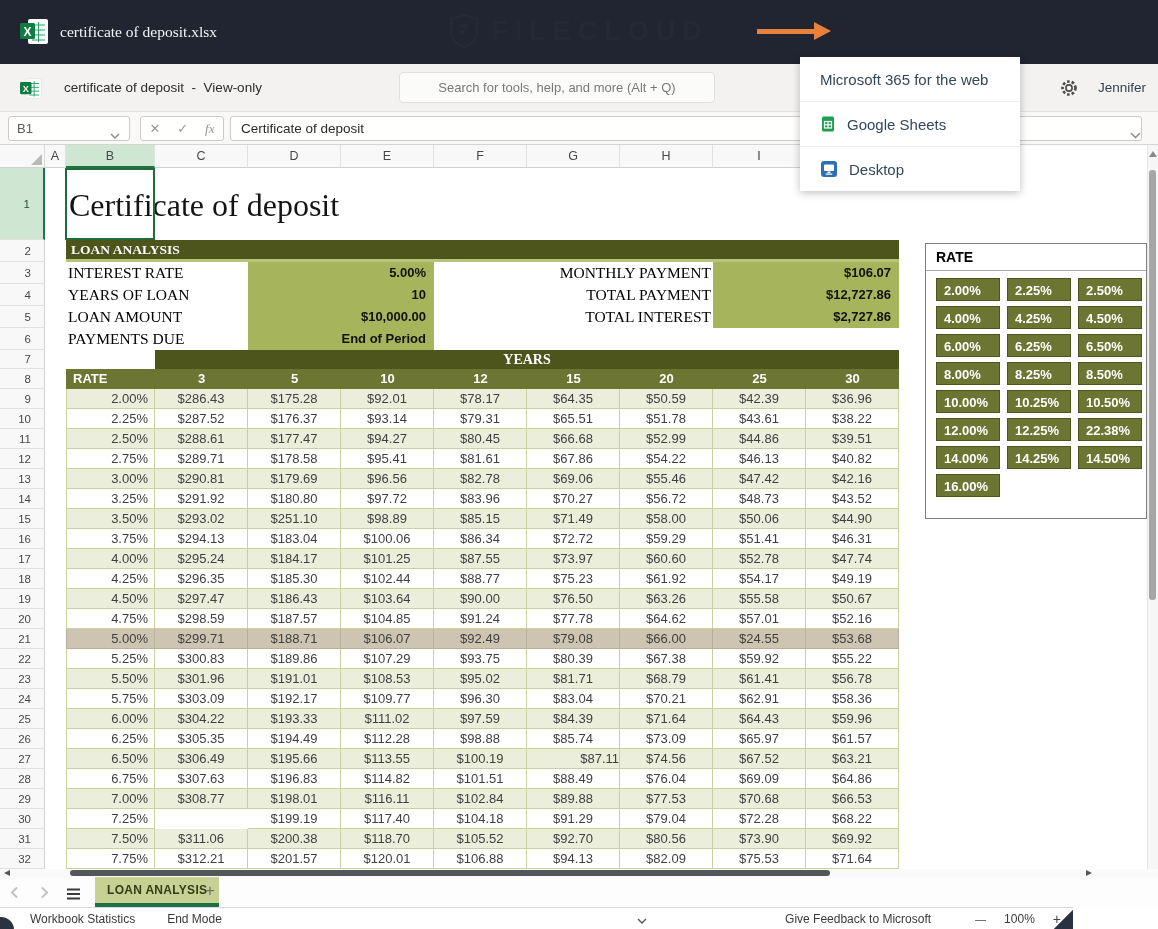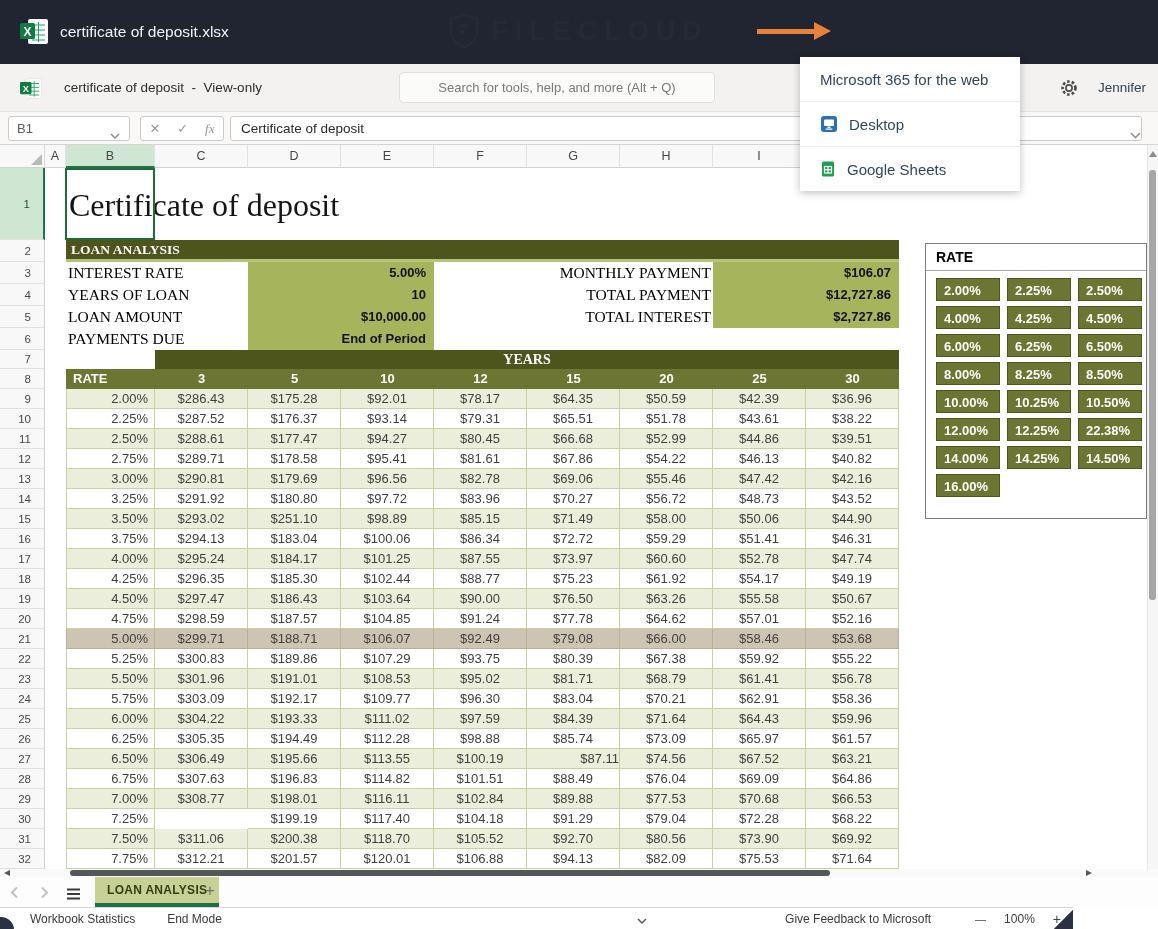--- a/index.html
+++ b/index.html
@@ -1,21 +1,21 @@
 <!DOCTYPE html>
 <html><head>
 <meta charset="utf-8">
 <style>
   html,body{margin:0;padding:0;}
   body{width:1158px;height:929px;position:relative;overflow:hidden;
        font-family:"Liberation Sans","DejaVu Sans",sans-serif;background:#fff;}
 
   
   .topbar{position:absolute;left:0;top:0;width:1158px;height:64px;background:#212531;z-index:10;}
-  .file-title{position:absolute;left:60px;top:0;height:84px;line-height:64px;color:#f3f4f6;font-size:15.5px;}
+  .file-title{position:absolute;left:60px;top:0;height:84px;line-height:64px;color:#f3f4f6;font-size:15.5px;font-family:Liberation Serif, serif;}
   .excel-ico-lg{position:absolute;left:20px;top:18px;}
   .wm-center{position:absolute;left:50%;top:14px;transform:translateX(-50%);display:flex;align-items:center;gap:12px;opacity:.5;}
   .wm-text{color:#272d3a;font-size:27px;font-weight:bold;letter-spacing:7px;}
   .arrow-line{position:absolute;left:757px;top:29px;width:60px;height:5px;background:#e8813a;z-index:11;}
   .arrow-head{position:absolute;left:814px;top:22px;width:0;height:0;z-index:11;
       border-left:17px solid #e8813a;border-top:9.5px solid transparent;border-bottom:9.5px solid transparent;}
   .openwith-btn{position:absolute;left:833px;top:13px;width:137px;height:38px;background:#1a567d;border:1px solid #2e7aa6;
       border-radius:4px;box-sizing:border-box;display:flex;align-items:center;justify-content:center;gap:9px;cursor:pointer;}
   .openwith-label{color:#fff;font-size:14.5px;font-weight:600;}
   .topnav-ico{position:absolute;top:22px;cursor:pointer;}
@@ -469,21 +469,21 @@
         <div class="dcell" style="left: 740px; width: 93px;">$52.16</div>
       </div>
       <div class="drow hl" style="top: 484px;">
         <div class="dcell rate" style="left: 0px; width: 89px;">5.00%</div>
         <div class="dcell" style="left: 89px; width: 93px;">$299.71</div>
         <div class="dcell" style="left: 182px; width: 93px;">$188.71</div>
         <div class="dcell" style="left: 275px; width: 93px;">$106.07</div>
         <div class="dcell" style="left: 368px; width: 93px;">$92.49</div>
         <div class="dcell" style="left: 461px; width: 93px;">$79.08</div>
         <div class="dcell" style="left: 554px; width: 93px;">$66.00</div>
-        <div class="dcell" style="left: 647px; width: 93px;">$58.46</div>
+        <div class="dcell" style="left: 647px; width: 93px;">$24.55</div>
         <div class="dcell" style="left: 740px; width: 93px;">$53.68</div>
       </div>
       <div class="drow" style="top: 504px;">
         <div class="dcell rate" style="left: 0px; width: 89px;">5.25%</div>
         <div class="dcell" style="left: 89px; width: 93px;">$300.83</div>
         <div class="dcell" style="left: 182px; width: 93px;">$189.86</div>
         <div class="dcell" style="left: 275px; width: 93px;">$107.29</div>
         <div class="dcell" style="left: 368px; width: 93px;">$93.75</div>
         <div class="dcell" style="left: 461px; width: 93px;">$80.39</div>
         <div class="dcell" style="left: 554px; width: 93px;">$67.38</div>
@@ -678,30 +678,30 @@
     <span class="zoom-lvl">100%</span>
     <span class="zoom-ctl">+</span>
   </div>
 </div>
 
 <div class="ow-menu" id="owMenu">
     <div class="menu-item">
       <span class="mi-label">Microsoft 365 for the web</span>
     </div>
     <div class="menu-item">
+      <svg width="16" height="16" viewBox="0 0 16 16">
+        <rect x="2" y="0.5" width="12" height="15" rx="1.5" fill="#1e9e51"></rect>
+        <rect x="4.5" y="5.5" width="7" height="6.5" fill="none" stroke="#fff" stroke-width="1.2"></rect>
+        <line x1="4.5" y1="8.75" x2="11.5" y2="8.75" stroke="#fff" stroke-width="1.2"></line>
+        <line x1="8" y1="5.5" x2="8" y2="12" stroke="#fff" stroke-width="1.2"></line>
+      </svg>
+      <span class="mi-label">Google Sheets</span>
+    </div>
+    <div class="menu-item">
       <svg width="18" height="18" viewBox="0 0 18 18">
         <rect x="1" y="1" width="16" height="16" rx="3" fill="#2d6fb5"></rect>
         <rect x="4" y="4.5" width="10" height="6.5" rx="1" fill="#fff"></rect>
         <rect x="7.5" y="11.5" width="3" height="1.6" fill="#fff"></rect>
         <rect x="5.5" y="13.4" width="7" height="1.4" rx="0.7" fill="#fff"></rect>
       </svg>
       <span class="mi-label">Desktop</span>
     </div>
-    <div class="menu-item">
-      <svg width="16" height="16" viewBox="0 0 16 16">
-        <rect x="2" y="0.5" width="12" height="15" rx="1.5" fill="#1e9e51"></rect>
-        <rect x="4.5" y="5.5" width="7" height="6.5" fill="none" stroke="#fff" stroke-width="1.2"></rect>
-        <line x1="4.5" y1="8.75" x2="11.5" y2="8.75" stroke="#fff" stroke-width="1.2"></line>
-        <line x1="8" y1="5.5" x2="8" y2="12" stroke="#fff" stroke-width="1.2"></line>
-      </svg>
-      <span class="mi-label">Google Sheets</span>
-    </div>
   </div>
 
 </body></html>

